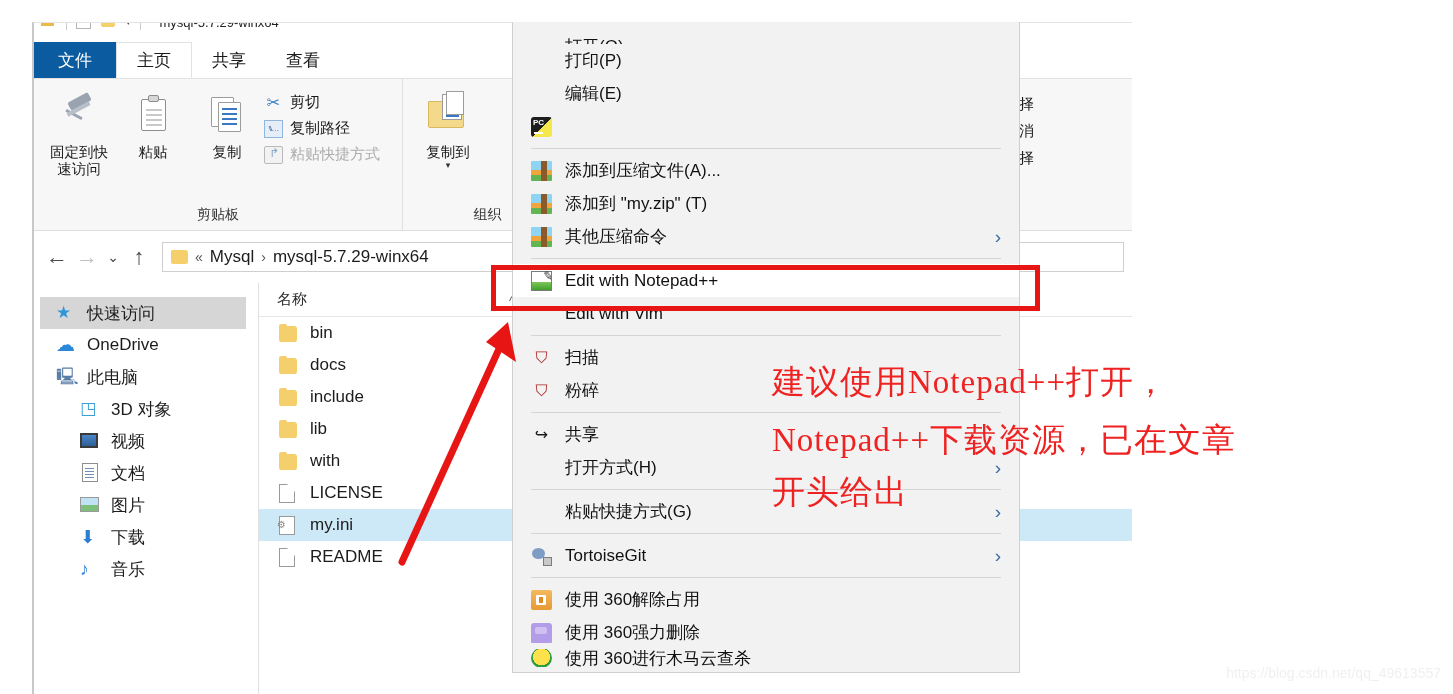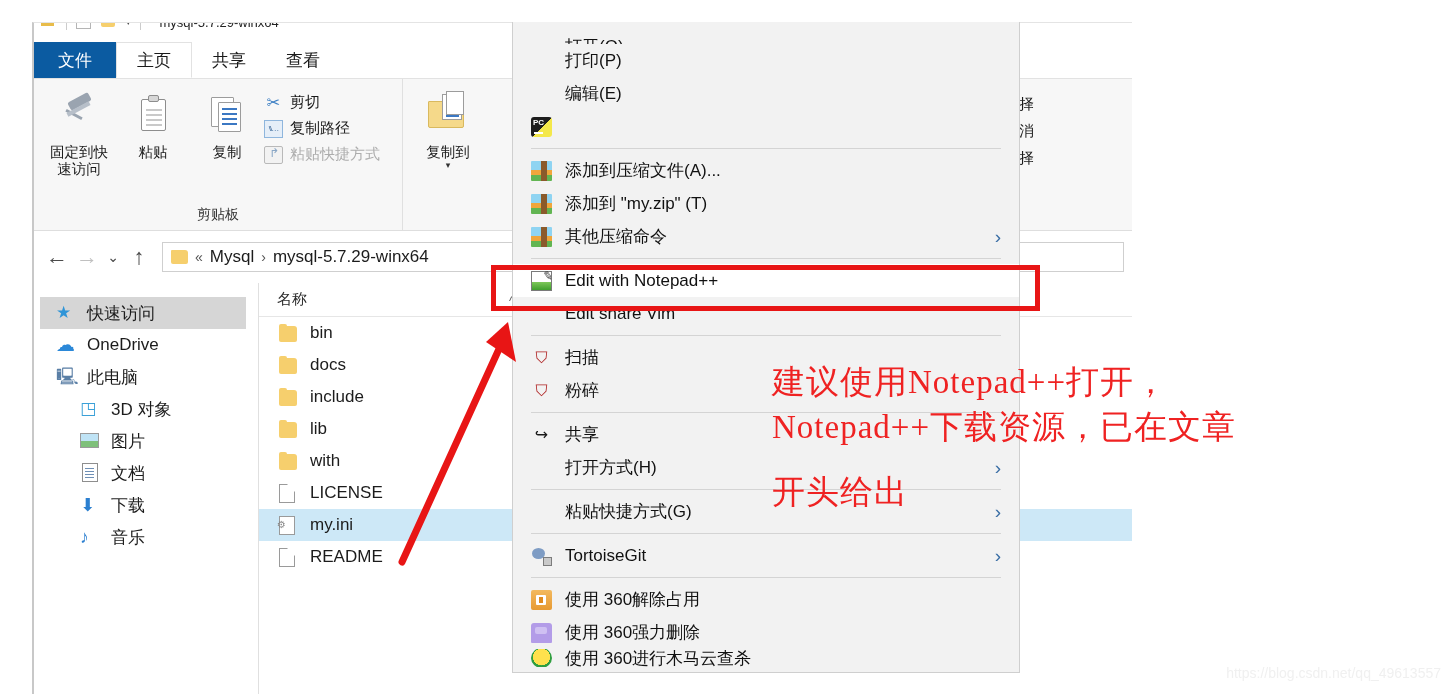--- a/index.html
+++ b/index.html
@@ -200,21 +200,21 @@
     position:absolute; left:491px; top:265px; width:549px; height:46px;
     border:5px solid #e81515; z-index:60; pointer-events:none;
   }
   #redarrow{ position:absolute; left:380px; top:320px; width:150px; height:250px; z-index:62; pointer-events:none;}
   .annot{
     position:absolute; z-index:61; color:#ef2222;
     font-family:"Liberation Serif","DejaVu Serif",serif;
     font-size:33px; letter-spacing:1px; white-space:nowrap;
   }
   #annot1{ left:772px; top:360px; }
-  #annot2{ left:772px; top:405px;text-align:right; }
+  #annot2{ left:772px; top:418px;text-align:right; }
   #annot3{ left:772px; top:470px; }
 
   #watermark{
     position:absolute; right:12px; bottom:13px; z-index:70;
     color:#f0f0f0; font-size:14px; font-family:"Liberation Sans",sans-serif;
   }
 </style>
 </head>
 <body>
 
@@ -286,20 +286,21 @@
         <div class="bigbtn">
           <div class="bigicon fold-ic">
             <span class="fbody"></span>
               <span class="docs"></span>
               <span class="docs2"></span>
           </div>
           <div class="lbl">复制到</div>
           <div class="dropcaret">▾</div>
         </div>
       </div>
+      <div class="glabel">组织</div>
     </div>
 
     <div style="width:330px;"></div>
 
     <div style="width:40px;display:flex;align-items:center;justify-content:center;font-size:17px;color:#1a1a1a;">录</div>
 
     <div class="rgroup" style="width:120px;">
       <div class="gbody" style="flex-direction:column;gap:8px;padding-top:12px;">
         <div class="selrow">
           <span class="gridic all">
@@ -361,29 +362,35 @@
       <div class="navitem">
         <span class="nic nic-pc">🖳</span>
         <span>此电脑</span>
       </div>
       <div class="navitem ind">
         <span class="nic nic-3d">◳</span>
         <span>3D 对象</span>
       </div>
       <div class="navitem ind">
         <span class="nic">
-            <i class="nic-pic" style="display:block"></i>
-          </span>
-        <span>图片</span>
+            <i class="nic-vid" style="display:block"></i>
+          </span>
+        <span>视频</span>
       </div>
       <div class="navitem ind">
         <span class="nic">
             <i class="nic-doc" style="display:block"></i>
           </span>
         <span>文档</span>
+      </div>
+      <div class="navitem ind">
+        <span class="nic">
+            <i class="nic-pic" style="display:block"></i>
+          </span>
+        <span>图片</span>
       </div>
       <div class="navitem ind">
         <span class="nic nic-dl">⬇</span>
         <span>下载</span>
       </div>
       <div class="navitem ind">
         <span class="nic nic-music">♪</span>
         <span>音乐</span>
       </div>
     </div>
@@ -475,21 +482,21 @@
     <span class="mtext">其他压缩命令</span>
     <span class="sub">›</span>
   </div>
   <div class="msep"></div>
   <div class="mi hover">
     <span class="mic mic-npp"></span>
     <span class="mtext">Edit with Notepad++</span>
   </div>
   <div class="mi">
     <span class="mic blank"></span>
-    <span class="mtext">Edit share Vim</span>
+    <span class="mtext">Edit with Vim</span>
   </div>
   <div class="msep"></div>
   <div class="mi">
     <span class="mic mic-shield">⛉</span>
     <span class="mtext">扫描</span>
   </div>
   <div class="mi">
     <span class="mic mic-shield">⛉</span>
     <span class="mtext">粉碎</span>
   </div>

